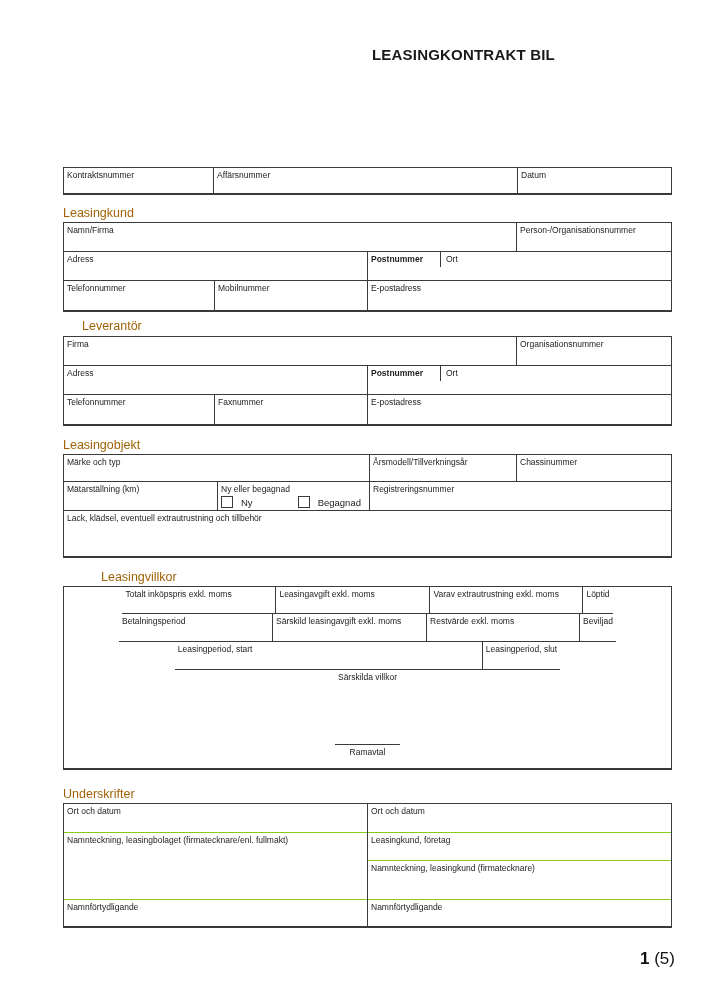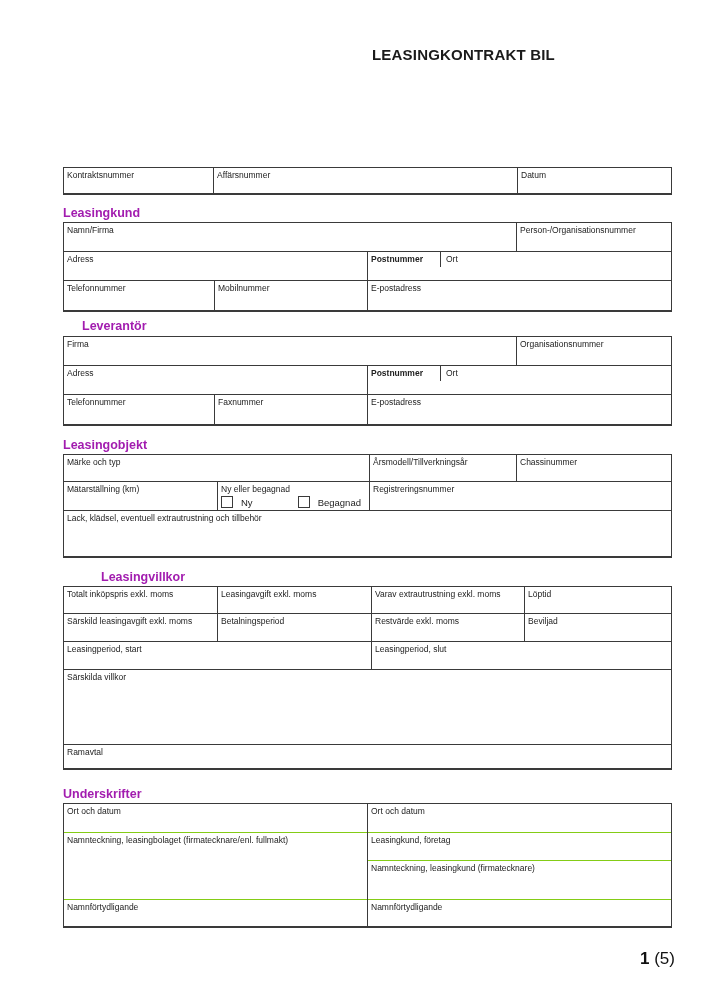--- a/index.html
+++ b/index.html
@@ -2,21 +2,21 @@
 <html><head>
 <meta charset="utf-8">
 <style>
   * { margin:0; padding:0; box-sizing:border-box; }
   html,body { background:#ffffff; }
   body { font-family:"Liberation Sans","DejaVu Sans",sans-serif; color:#1f1f1f; }
   .page { position:relative; width:707px; height:1000px; background:#ffffff; overflow:hidden; }
 
   .doc-title { position:absolute; left:372px; top:46px; font-size:15px; font-weight:bold; letter-spacing:.2px; color:#1a1a1a; white-space:nowrap; }
 
-  .sec-heading { position:absolute; left:63px; font-size:12.5px; font-weight:bold; color:#a21caf; }
+  .sec-heading { position:absolute; left:63px; font-size:12.5px; font-weight:normal; color:#a16207; }
 
   .tbl { position:absolute; left:63px; width:609px; background:#fff;
          border:1px solid #3a3a3a; border-bottom-width:2px;
          display:flex; flex-direction:column; }
   .row { display:flex; border-bottom:1px solid #3a3a3a; }
   .row.last { border-bottom:none; flex:1; }
   .cell { position:relative; border-right:1px solid #3a3a3a; padding:2px 3px; overflow:hidden; }
   .cell.fill { flex:1; border-right:none; }
   .lbl { display:block; font-size:8.5px; line-height:10px; color:#222; white-space:nowrap; }
 
@@ -168,41 +168,41 @@
       </div>
     </div>
     <div class="row last">
       <div class="cell fill">
         <span class="lbl">Lack, klädsel, eventuell extrautrustning och tillbehör</span>
       </div>
     </div>
   </div>
 
   <div class="sec-heading" style="top:570px;padding-left:38px;">Leasingvillkor</div>
-  <div class="tbl" style="top:586px; height:184px;">
+  <div class="tbl" style="top:586px; height:184px;align-items:center;">
     <div class="row h27">
       <div class="cell w154">
         <span class="lbl">Totalt inköpspris exkl. moms</span>
       </div>
       <div class="cell w154">
         <span class="lbl">Leasingavgift exkl. moms</span>
       </div>
       <div class="cell w153">
         <span class="lbl">Varav extrautrustning exkl. moms</span>
       </div>
       <div class="cell fill">
         <span class="lbl">Löptid</span>
       </div>
     </div>
     <div class="row h28">
       <div class="cell w154">
+        <span class="lbl">Betalningsperiod</span>
+      </div>
+      <div class="cell w154">
         <span class="lbl">Särskild leasingavgift exkl. moms</span>
-      </div>
-      <div class="cell w154">
-        <span class="lbl">Betalningsperiod</span>
       </div>
       <div class="cell w153">
         <span class="lbl">Restvärde exkl. moms</span>
       </div>
       <div class="cell fill">
         <span class="lbl">Beviljad</span>
       </div>
     </div>
     <div class="row h28">
       <div class="cell w308">

